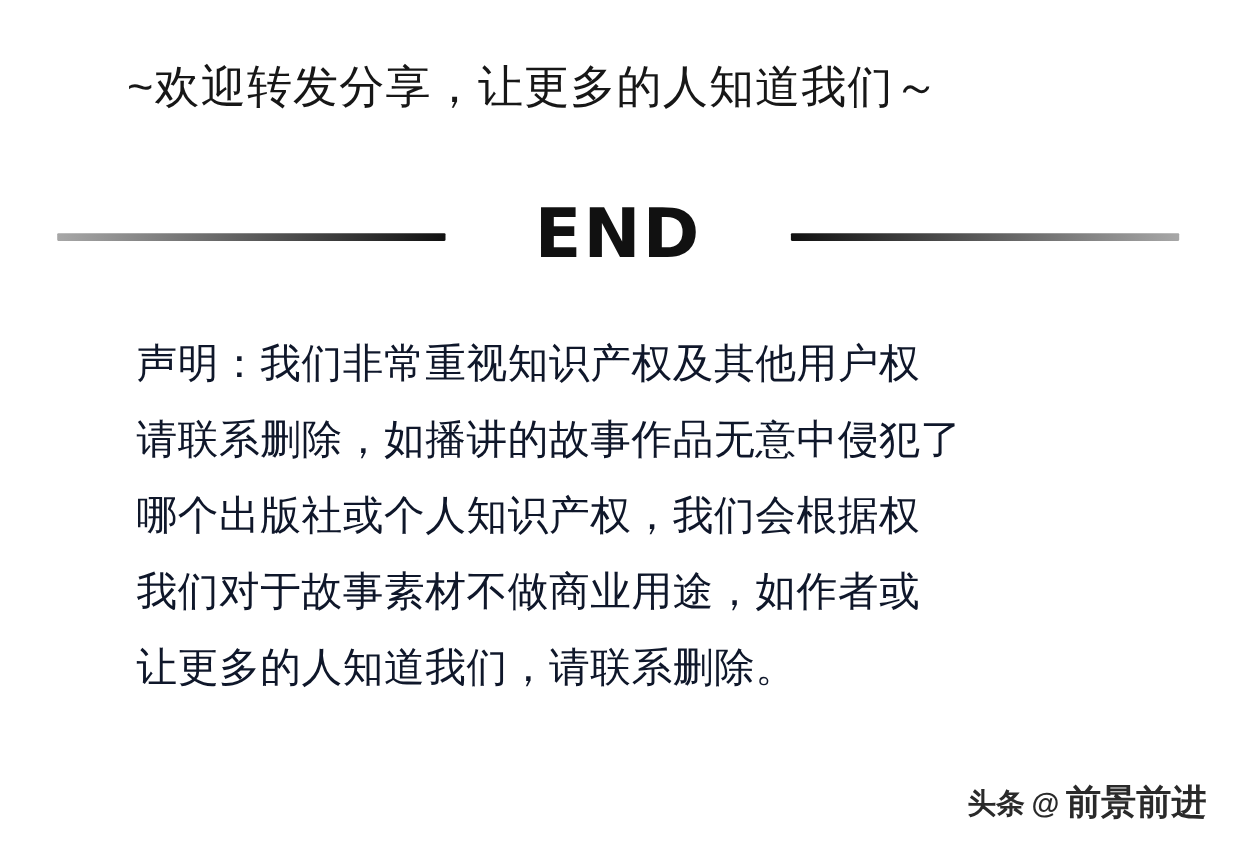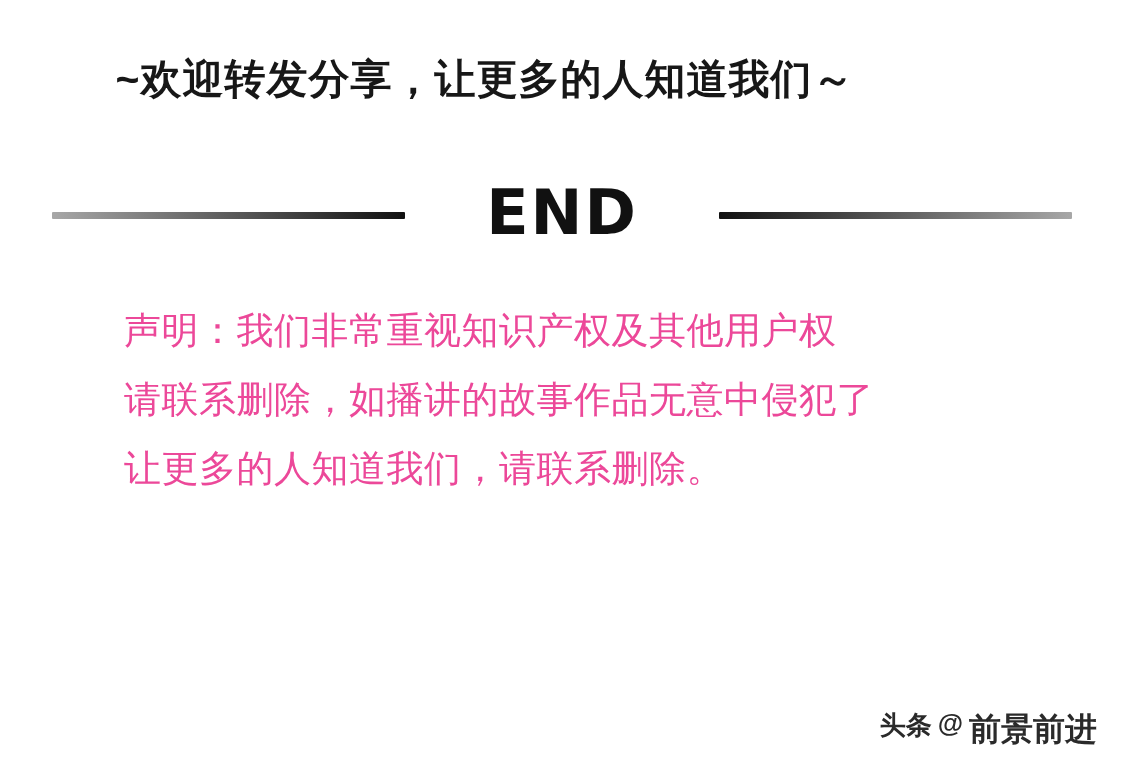--- a/index.html
+++ b/index.html
@@ -23,21 +23,21 @@
   }
 
   
   .headline {
     position: absolute;
     top: 52px;
     left: 0;
     width: 970px;
     text-align: center;
     font-size: 41px;
-    font-weight: bold;
+    font-weight: normal;
     letter-spacing: 1px;
     color: #171717;
     white-space: nowrap;
   }
 
   
   .end-row {
     position: absolute;
     top: 172px;
     left: 52px;
@@ -72,35 +72,36 @@
   }
 
   
   .statement {
     position: absolute;
     top: 296px;
     left: 124px;
     width: 900px;
     font-size: 37px;
     line-height: 69px;
-    color: #ec4899;
+    color: #0f172a;
     letter-spacing: 0.5px;
     text-align: left;
     font-weight: 500;
   }
   .statement p {
     margin: 0;
   }
 
   
   .watermark {
     position: absolute;
     right: 26px;
     bottom: 18px;
     display: flex;
+    align-items: center;
     gap: 8px;
     color: #2a2a2a;
     font-size: 27px;
     font-weight: bold;
     white-space: nowrap;
   }
   .watermark .wm-source {
     font-size: 26px;
     font-weight: bold;
   }
@@ -123,20 +124,22 @@
 
   <div class="end-row">
     <div class="rule left"></div>
     <div class="end-word">END</div>
     <div class="rule right"></div>
   </div>
 
   <div class="statement">
     <p>声明：我们非常重视知识产权及其他用户权</p>
     <p>请联系删除，如播讲的故事作品无意中侵犯了</p>
+    <p>哪个出版社或个人知识产权，我们会根据权</p>
+    <p>我们对于故事素材不做商业用途，如作者或</p>
     <p>让更多的人知道我们，请联系删除。</p>
   </div>
 
   <div class="watermark">
     <span class="wm-source">头条</span>
     <span class="wm-at">@</span>
     <span class="wm-name">前景前进</span>
   </div>
 
 </div>

